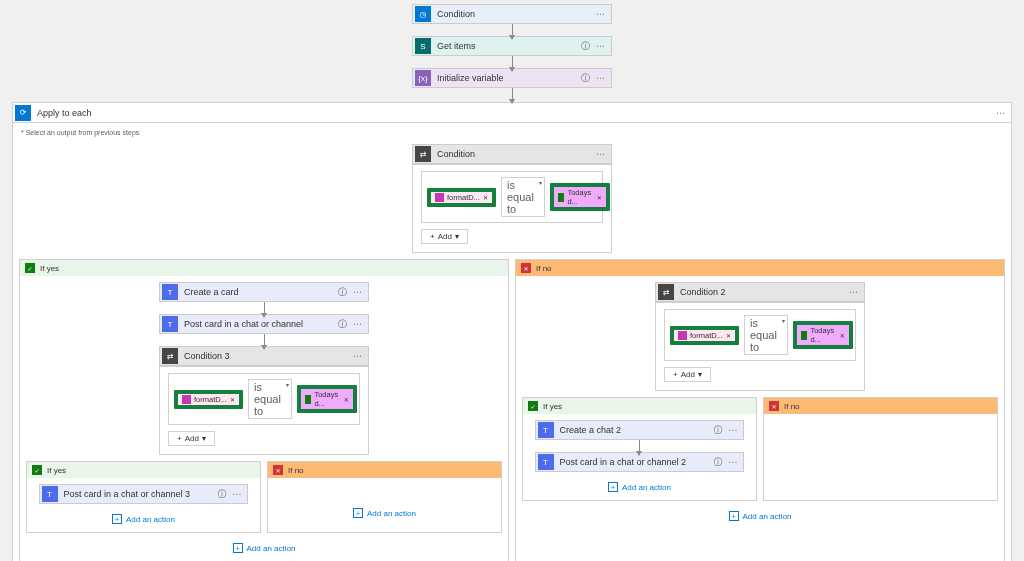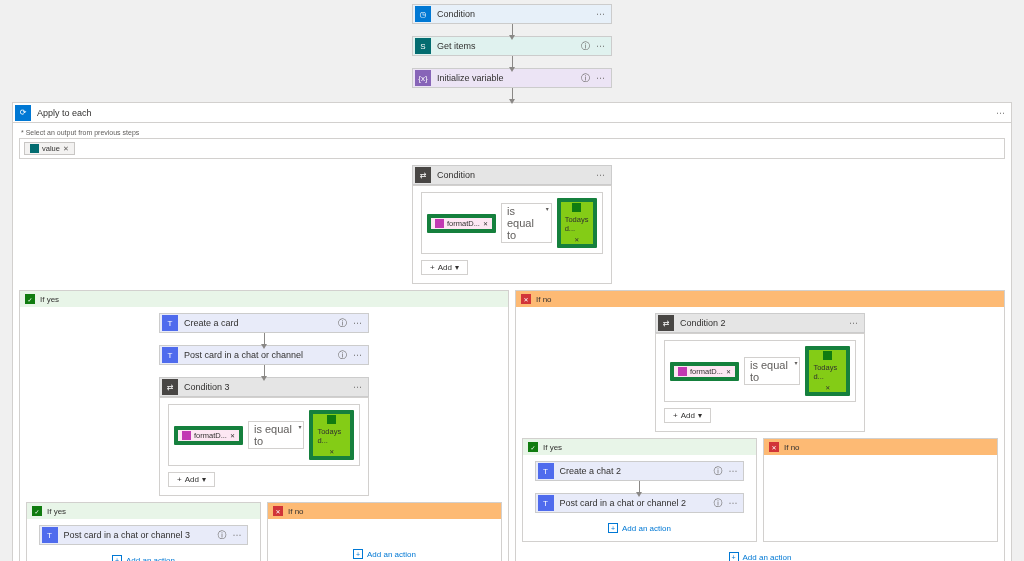--- a/index.html
+++ b/index.html
@@ -53,21 +53,21 @@
 }
 .token .tdot { width: 9px; height: 9px; background: #036c70; }
 
 .cond-body { background: #fff; border-top: none; padding: 6px 8px 8px 8px;}
 .cond-row { border:1px solid #d2d0ce; padding:5px; display:flex; align-items:center; gap:5px; }
 .chip {
   display:inline-flex; align-items:center; gap:3px; border:4px solid #15803d;
   padding:1px 4px; font-size:7.5px; border-radius:1px;
 }
 .chip-pink { background:#fde7f3; }
-.chip-green { background:#84cc16;flex-direction:column; }
+.chip-green { background:#f0abfc; }
 .chip .cdot { width:9px; height:9px; }
 .cdot.pink { background:#c239b3; }
 .cdot.green { background:#107c10; }
 .op-select {
   border:1px solid #d2d0ce; padding:1px 10px 1px 5px; font-size:11px;
   background:#fff; position:relative; color:#605e5c;
 }
 .op-select::after{ content:"▾"; position:absolute; right:2px; top:1px; font-size:6px;}
 .add-btn {
   margin-top:6px; border:1px solid #d2d0ce; background:#fff; padding:2px 8px;
@@ -128,27 +128,20 @@
 
   <div class="scope" style="margin-top:2px;">
     <div class="scope-header">
       <div class="action-icon ic-blue">⟳</div>
       <span>Apply to each</span>
       <span style="flex:1"></span>
       <span class="action-menu">⋯</span>
     </div>
     <div class="scope-body">
       <div class="hint">* Select an output from previous steps</div>
-      <div class="token-row">
-        <span class="token">
-          <span class="tdot"></span>
-          <span>value</span>
-          <span style="color:#605e5c;font-size:7px;">✕</span>
-        </span>
-      </div>
 
       <div class="center-col" style="margin-top:6px;">
         <div style="width:200px;">
           <div class="action-card gray" style="width:200px;">
             <div class="action-icon ic-gray">⇄</div>
             <span class="action-title">Condition</span>
             <span class="action-menu">⋯</span>
           </div>
           <div class="cond-body" style="border:1px solid #d2d0ce;">
             <div class="cond-row">

